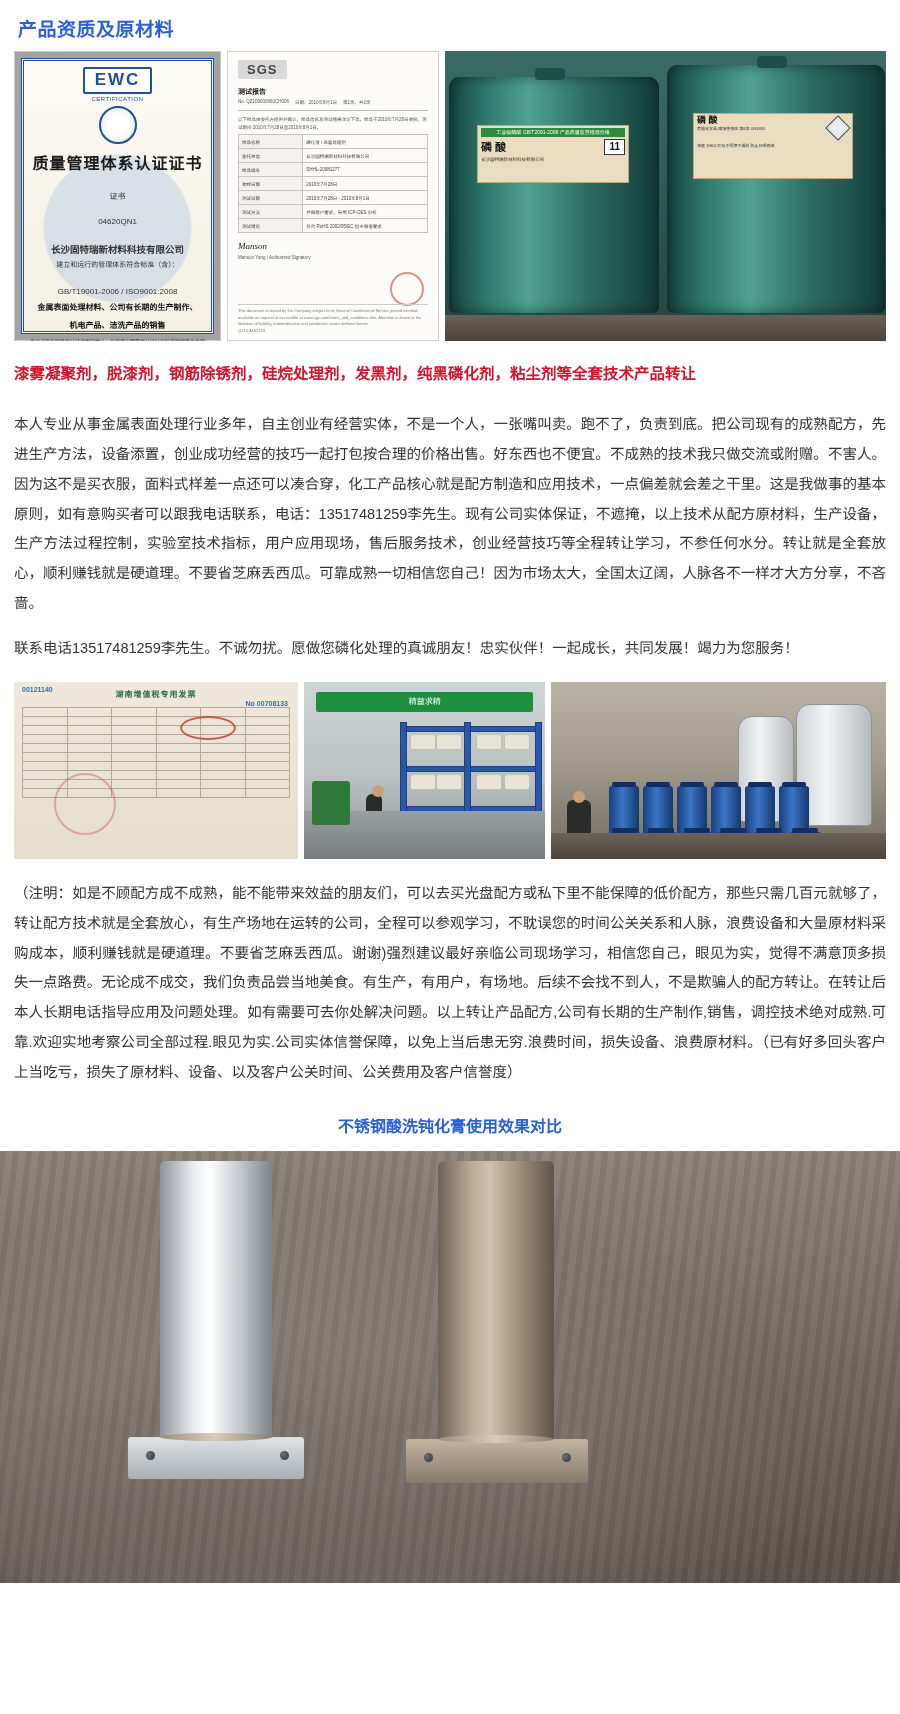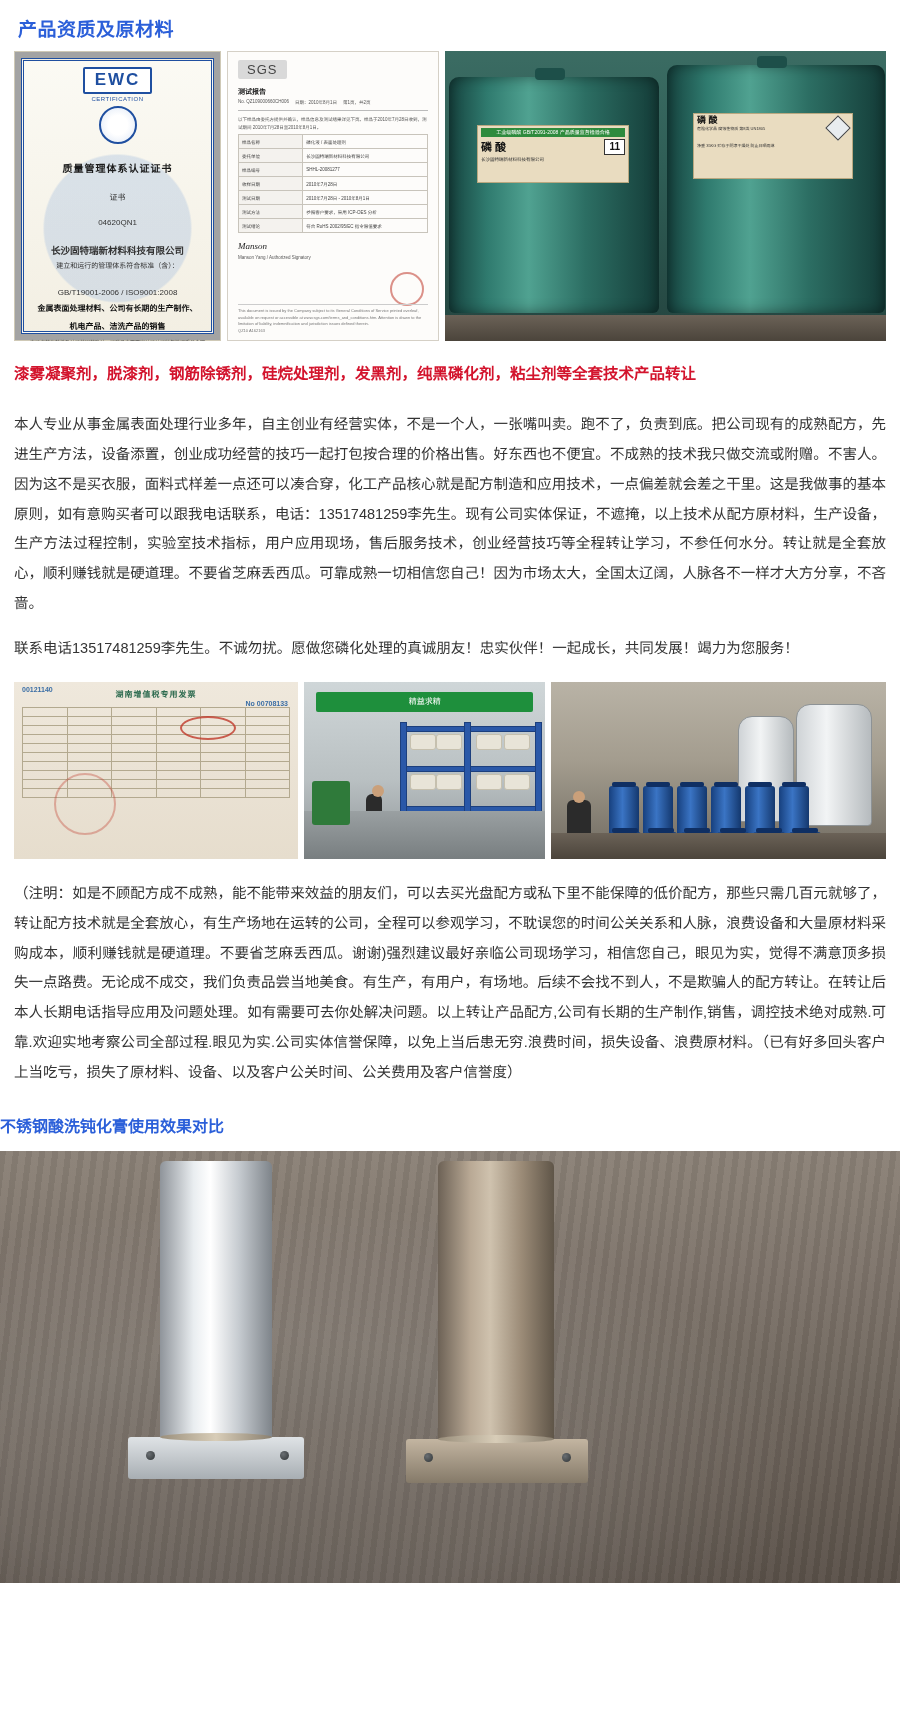--- a/index.html
+++ b/index.html
@@ -78,21 +78,21 @@
   }
   .ewc-sub {
     font-size: 6px; color: #1f4fa0; margin-top: 2px; letter-spacing: .5px;
   }
   .cert1-seal {
     width: 34px; height: 34px; border-radius: 50%;
     border: 2px solid #1f4fa0; margin: 4px auto 2px;
     background: radial-gradient(circle, #fff 40%, #dce6f5 100%);
   }
   .cert1-title {
-    font-size: 10px; font-weight: bold; color: #1a1a1a; margin-top: 16px; letter-spacing: 1px;
+    font-size: 16px; font-weight: bold; color: #1a1a1a; margin-top: 6px; letter-spacing: 1px;
   }
   .cert1-line { font-size: 8px; color: #333; margin-top: 16px; }
   .cert1-line.big { font-size: 9.5px; font-weight: bold; }
   .cert1-block { font-size: 7px; color: #333; line-height: 1.5; margin-top: 4px; }
   .cert1-scope {
     font-size: 8px; color: #111; line-height: 1.6; margin-top: 6px; font-weight: bold;
   }
   .cert1-fine {
     font-size: 5px; color: #555; line-height: 1.5; margin: 5px 6px 0;
     text-align: center;
@@ -119,21 +119,21 @@
     width: 100%; height: 100%;
     padding: 8px 10px;
     position: relative;
     font-size: 5px;
     color: #333;
   }
   .sgs-logo {
     display: inline-block;
     background: #d9d9d9;
     color: #444;
-    font-weight: normal;
+    font-weight: bold;
     font-size: 13px;
     padding: 2px 9px;
     letter-spacing: 1px;
     border-radius: 2px;
   }
   .sgs-h {
     font-size: 7px; font-weight: bold; margin-top: 7px; color: #222;
   }
   .sgs-meta { display: flex; gap: 6px; font-size: 4.5px; margin-top: 3px; color: #555;}
   .sgs-rule { height: 1px; background: #bbb; margin: 5px 0; }
@@ -311,25 +311,25 @@
   
   .note {
     font-size: 14.5px;
     line-height: 2.05;
     color: #333;
     padding: 20px 14px 0;
     text-align: justify;
   }
 
   .subtitle2 {
-    text-align: left;
+    text-align: center;
     color: #2b5fd9;
     font-size: 16px;
     font-weight: bold;
-    padding: 26px 0 14px;
+    padding: 26px 7px 14px;
   }
 
   
   .compare {
     width: 900px;
     height: 432px;
     position: relative;
     overflow: hidden;
     background: linear-gradient(180deg,#8b8177 0%, #6e655c 60%, #584f47 100%);
   }

